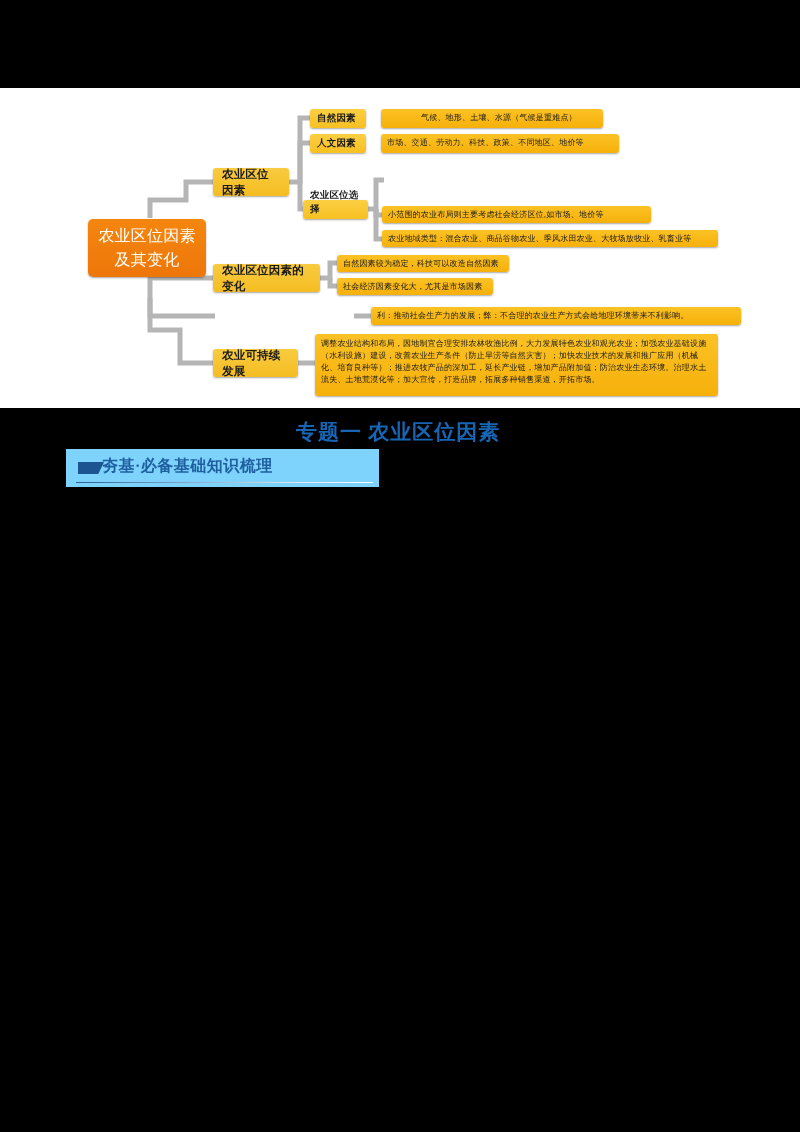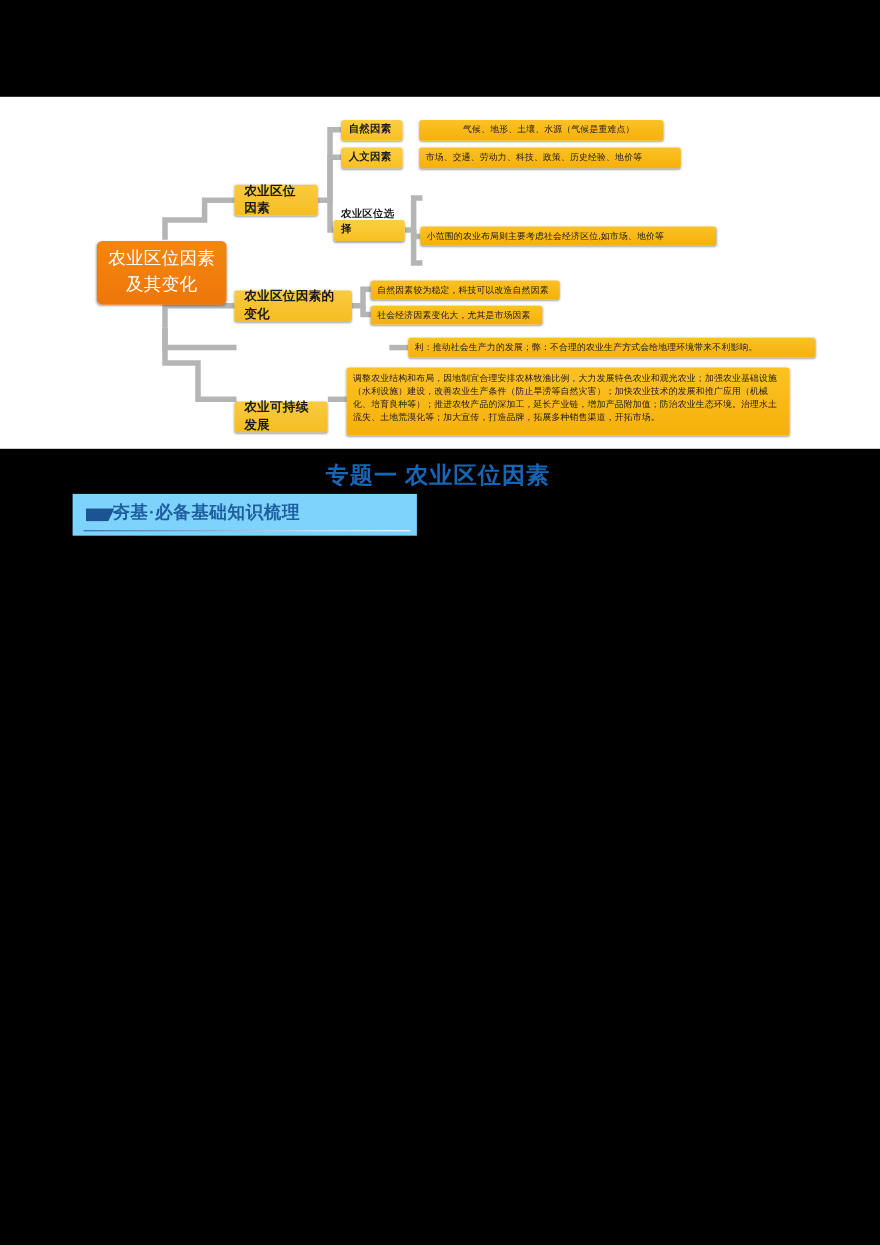--- a/index.html
+++ b/index.html
@@ -191,45 +191,48 @@
       <span>自然因素</span>
     </div>
     <div class="node node-l3 one-line" style="left:381px; top:109px; width:222px; height:19px;padding-left:40px;">
       <span>气候、地形、土壤、水源（气候是重难点）</span>
     </div>
 
     <div class="node node-l2" style="left:310px; top:134px; width:56px; height:19px;">
       <span>人文因素</span>
     </div>
     <div class="node node-l3 one-line" style="left:381px; top:134px; width:238px; height:19px;">
-      <span>市场、交通、劳动力、科技、政策、历史经验、地价等</span>
+      <span>市场、交通、劳动力、科技、政策、不同地区、地价等</span>
     </div>
 
     <div class="node node-l2" style="left:303px; top:200px; width:65px; height:19px;">
       <span>农业区位选择</span>
     </div>
     <div class="node node-l3 one-line" style="left:382px; top:206px; width:269px; height:17px;">
       <span>小范围的农业布局则主要考虑社会经济区位,如市场、地价等</span>
     </div>
+    <div class="node node-l3 one-line" style="left:382px; top:230px; width:336px; height:17px;">
+      <span>农业地域类型：混合农业、商品谷物农业、季风水田农业、大牧场放牧业、乳畜业等</span>
+    </div>
 
     <div class="node node-l1" style="left:213px; top:264px; width:107px; height:28px;">
       <span>农业区位因素的变化</span>
     </div>
     <div class="node node-l3 one-line" style="left:337px; top:255px; width:172px; height:17px;">
       <span>自然因素较为稳定，科技可以改造自然因素</span>
     </div>
     <div class="node node-l3 one-line" style="left:337px; top:278px; width:156px; height:17px;">
       <span>社会经济因素变化大，尤其是市场因素</span>
     </div>
 
     <div class="node node-l3 one-line" style="left:371px; top:307px; width:370px; height:18px;">
       <span>利：推动社会生产力的发展；弊：不合理的农业生产方式会给地理环境带来不利影响。</span>
     </div>
 
-    <div class="node node-l1" style="left:213px; top:349px; width:85px; height:28px;margin-top:16px;">
+    <div class="node node-l1" style="left:213px; top:349px; width:85px; height:28px;">
       <span>农业可持续发展</span>
     </div>
     <div class="node node-l3" style="left:315px; top:334px; width:403px; height:62px;">
       <span>调整农业结构和布局，因地制宜合理安排农林牧渔比例，大力发展特色农业和观光农业；加强农业基础设施（水利设施）建设，改善农业生产条件（防止旱涝等自然灾害）；加快农业技术的发展和推广应用（机械化、培育良种等）；推进农牧产品的深加工，延长产业链，增加产品附加值；防治农业生态环境。治理水土流失、土地荒漠化等；加大宣传，打造品牌，拓展多种销售渠道，开拓市场。</span>
     </div>
 
   </div>
 
   <div id="chapter-title">
     <span class="txt">专题一  农业区位因素</span>

